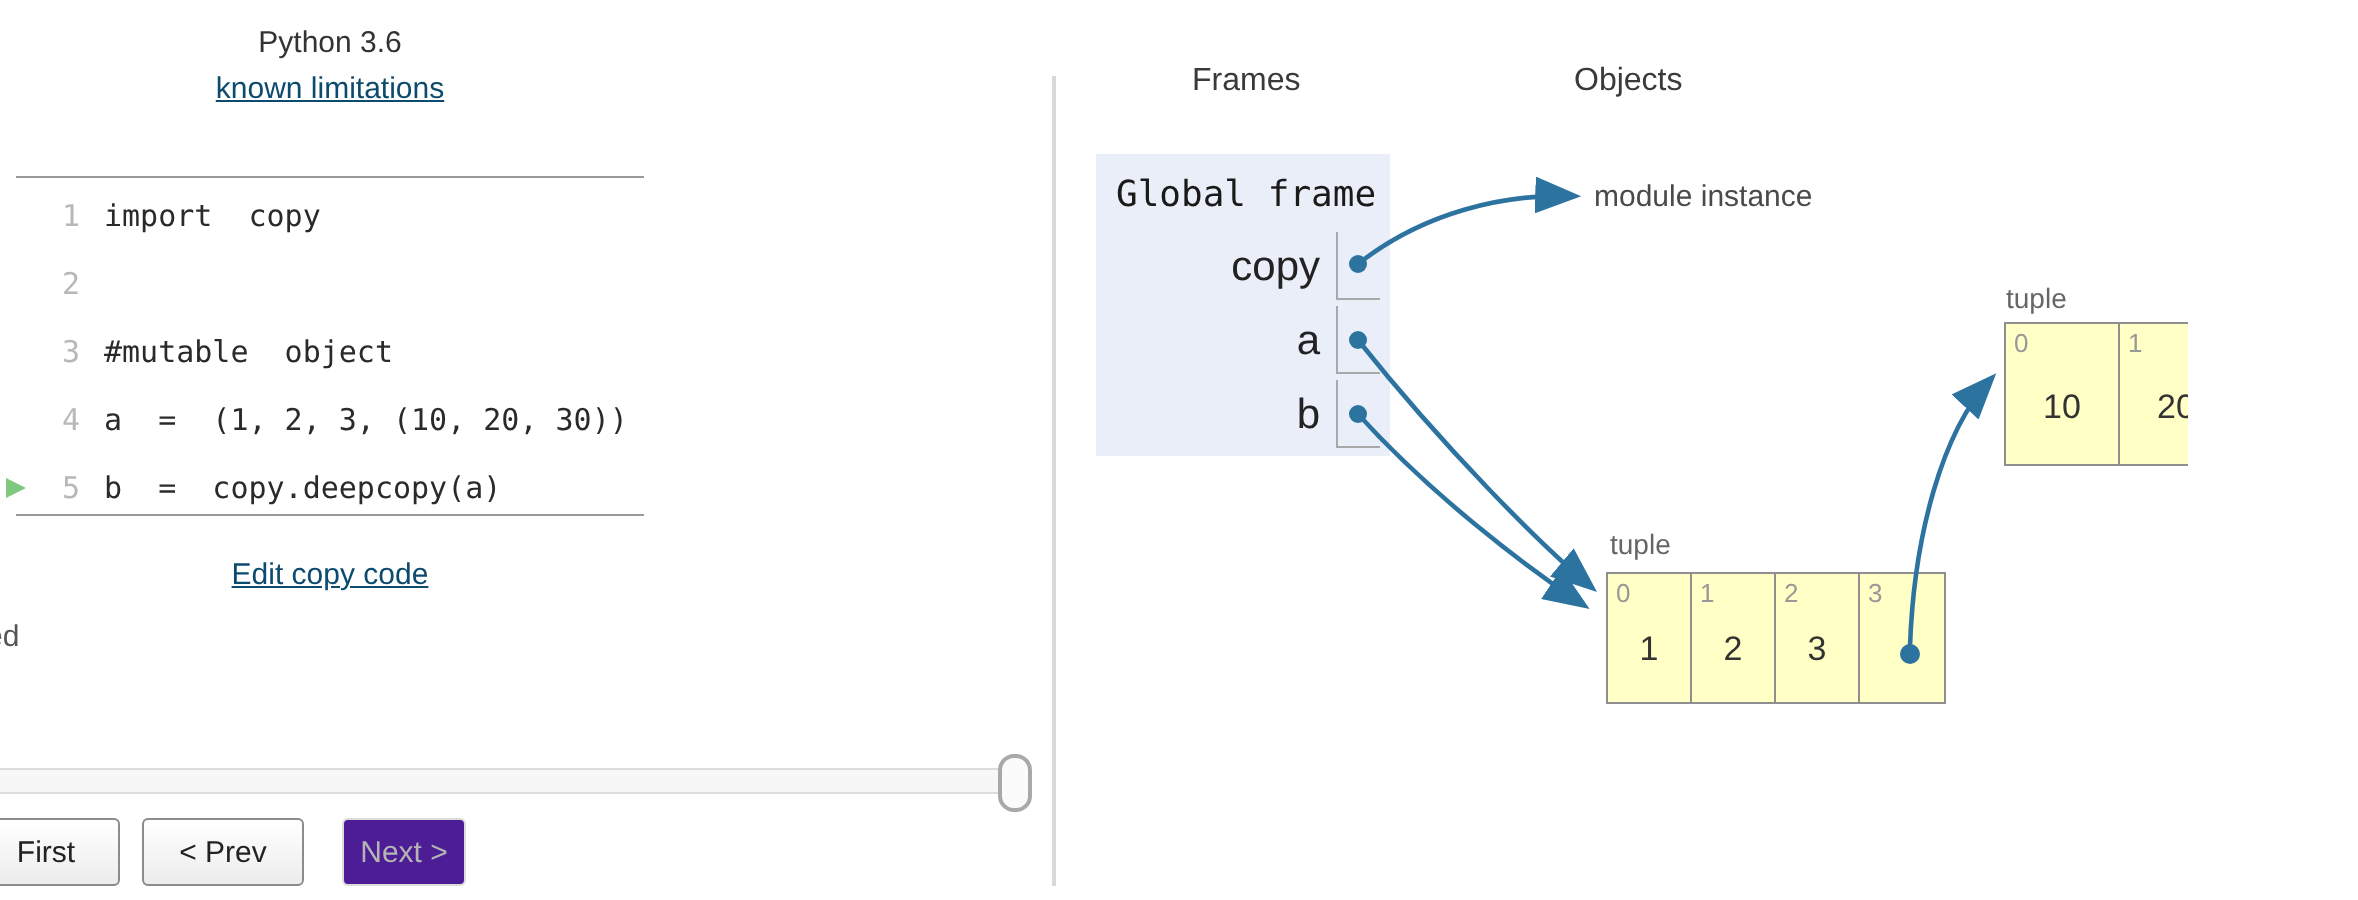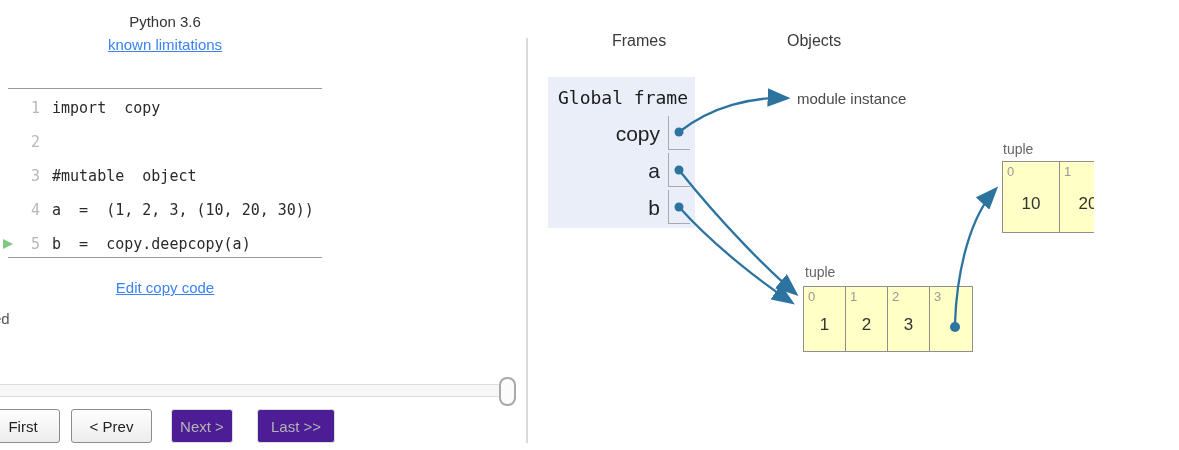--- a/index.html
+++ b/index.html
@@ -8,21 +8,21 @@
     position:relative; width:1094px; height:450px;
     background:#fff; overflow:hidden;
   }
 
   
   .pt-title {
     position:absolute; left:0; top:13px; width:330px;
     text-align:center; font-size:15px; color:#333;
   }
   .pt-link {
-    color:#3b82f6; text-decoration:underline; cursor:pointer;
+    color:#0c4a6e; text-decoration:underline; cursor:pointer;
     font-size:15px;
   }
   .limits-wrap {
     position:absolute; left:0; top:36px; width:330px; text-align:center;
   }
   .hr { position:absolute; left:8px; width:314px; height:0; border-top:1px solid #999; }
   .hr1 { top:88px; }
   .hr2 { top:257px; }
 
   .code-line {
@@ -83,21 +83,21 @@
   .btn-last  { left:257px; width:78px; }
 
   
   .divider {
     position:absolute; left:526px; top:38px; width:2px; height:405px;
     background:#d9d9d9;
   }
   .viz-header {
     position:absolute; top:32px; font-size:16px; color:#3a3a3a;
   }
-  .hdr-frames { left:612px; }
+  .hdr-frames { left:596px; }
   .hdr-objects { left:787px; }
 
   .global-frame {
     position:absolute; left:548px; top:77px; width:147px; height:151px;
     background:#e9eef8;
   }
   .gf-label {
     position:absolute; left:10px; top:10px;
     font-family:"DejaVu Sans Mono", monospace; font-size:18px; color:#1a1a1a;
   }
@@ -189,21 +189,20 @@
     <span class="pt-link">Edit copy code</span>
   </div>
   <span class="clipped-frag">ed</span>
 
   <div class="slider-track"></div>
   <div class="slider-handle"></div>
 
   <div class="btn enabled btn-first">First</div>
   <div class="btn enabled btn-prev">&lt; Prev</div>
   <div class="btn disabled btn-next">Next &gt;</div>
-  <div class="btn disabled btn-last">Last &gt;&gt;</div>
 
   <div class="divider"></div>
 
   <div class="viz-header hdr-frames">Frames</div>
   <div class="viz-header hdr-objects">Objects</div>
 
   <div class="global-frame">
     <div class="gf-label">Global frame</div>
   </div>
 

